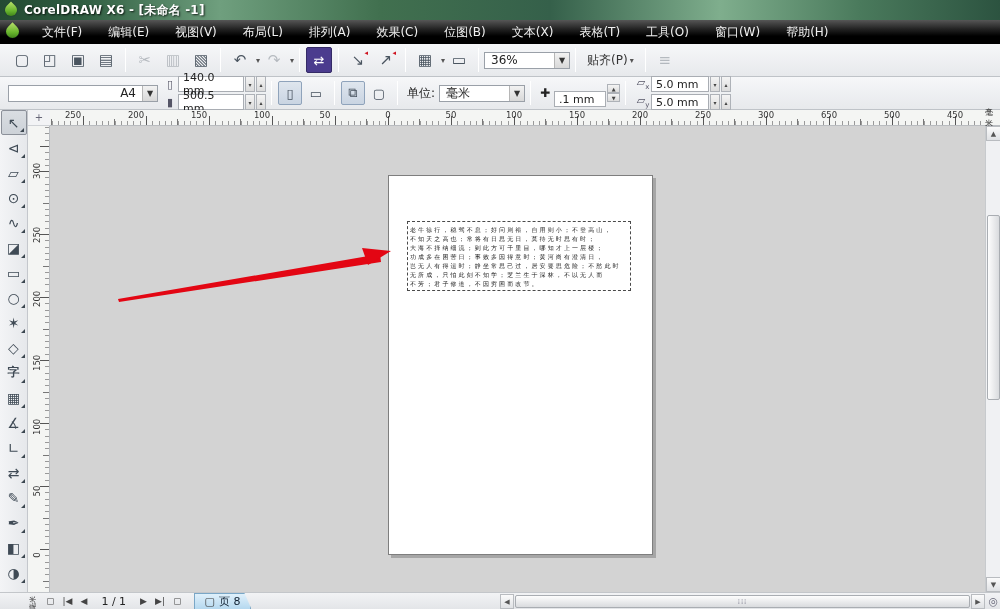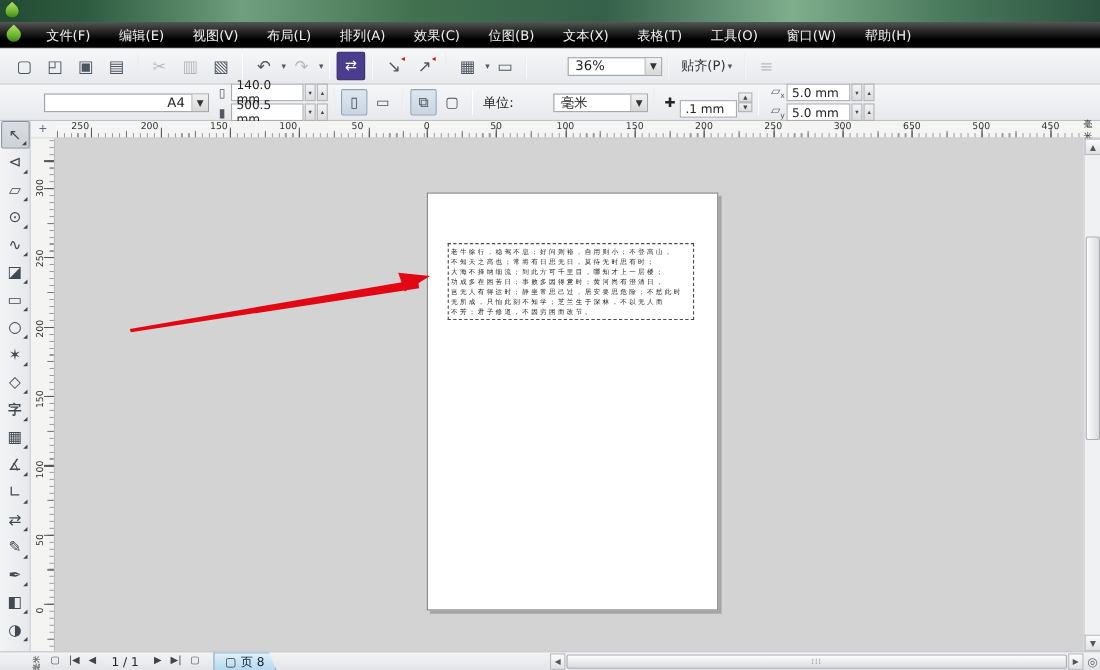--- a/index.html
+++ b/index.html
@@ -28,21 +28,21 @@
   #toolbar { top:44px; height:33px; padding-left:8px; }
   #propbar { top:77px; height:33px; padding-left:8px; }
   .sep { width:1px; height:24px; background:#c3c6cb; border-right:1px solid #fff; margin:0 5px; }
   .tbtn { width:26px; height:26px; display:flex; align-items:center; justify-content:center;
     color:#4a5560; font-size:15px; border:1px solid transparent; border-radius:2px; margin:0 1px; position:relative; }
   .tbtn.dis { opacity:.35; }
   .tbtn.purple { background:#4b3c8e; color:#fff; border:1px solid #342a66; font-size:13px; }
   .tbtn.red { color:#4a5560; }
   .tbtn.red::after { content:"◂"; position:absolute; right:2px; top:1px; font-size:7px; color:#cf1420; }
   .dd { font-size:8px; color:#555; margin-left:2px; }
-  .combo { height:17px; background:#fff; border:1px solid #9aa0a8; display:flex; align-items:center; position:relative;margin-left:32px; }
+  .combo { height:17px; background:#fff; border:1px solid #9aa0a8; display:flex; align-items:center; position:relative; }
   .combo .cval { flex:1; padding:0 6px; font-size:12px; color:#222; }
   .combo .carrow { width:15px; height:100%; display:flex; align-items:center; justify-content:center;
     font-size:8px; color:#333; background:linear-gradient(#f2f2f2,#d8d8d8); border-left:1px solid #b6b6b6; }
   .snapbtn { display:flex; align-items:center; padding:0 6px; height:24px; color:#333; font-size:12px; }
 
   
   .field { height:16px; background:#fff; border:1px solid #a9adb3; font-size:11px; color:#222;
     display:flex; align-items:center; padding:0 4px; }
   .spin2 { display:flex; }
   .spin2 span { width:10px; height:16px; border:1px solid #aeb2b8; background:linear-gradient(#f4f4f4,#dcdcdc);
@@ -123,20 +123,21 @@
     display:flex; align-items:center; justify-content:center; color:#889; font-size:7px; letter-spacing:1px; }
   #nav-doc { position:absolute; right:2px; top:2px; font-size:11px; color:#667; }
 </style>
 </head>
 <body>
 
 <div id="app">
 
   <div id="titlebar">
     <span class="cd-logo"></span>
+    <span class="ttl">CorelDRAW X6 - [未命名 -1]</span>
   </div>
 
   <div id="menubar">
     <span class="cd-logo"></span>
     <span id="menu-loop"><span class="menu-item">文件(F)</span><span class="menu-item">编辑(E)</span><span class="menu-item">视图(V)</span><span class="menu-item">布局(L)</span><span class="menu-item">排列(A)</span><span class="menu-item">效果(C)</span><span class="menu-item">位图(B)</span><span class="menu-item">文本(X)</span><span class="menu-item">表格(T)</span><span class="menu-item">工具(O)</span><span class="menu-item">窗口(W)</span><span class="menu-item">帮助(H)</span></span>
   </div>
 
   <div id="toolbar" class="bar">
       <span class="tbtn">▢</span>
       <span class="tbtn">◰</span>

